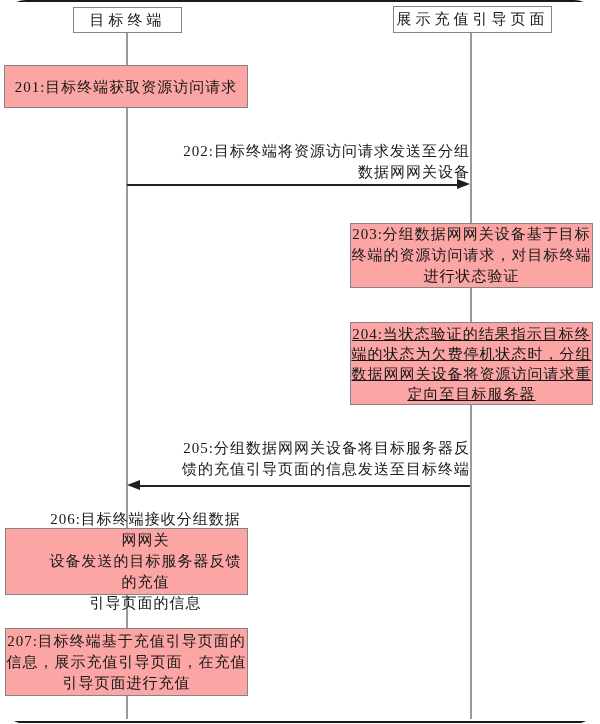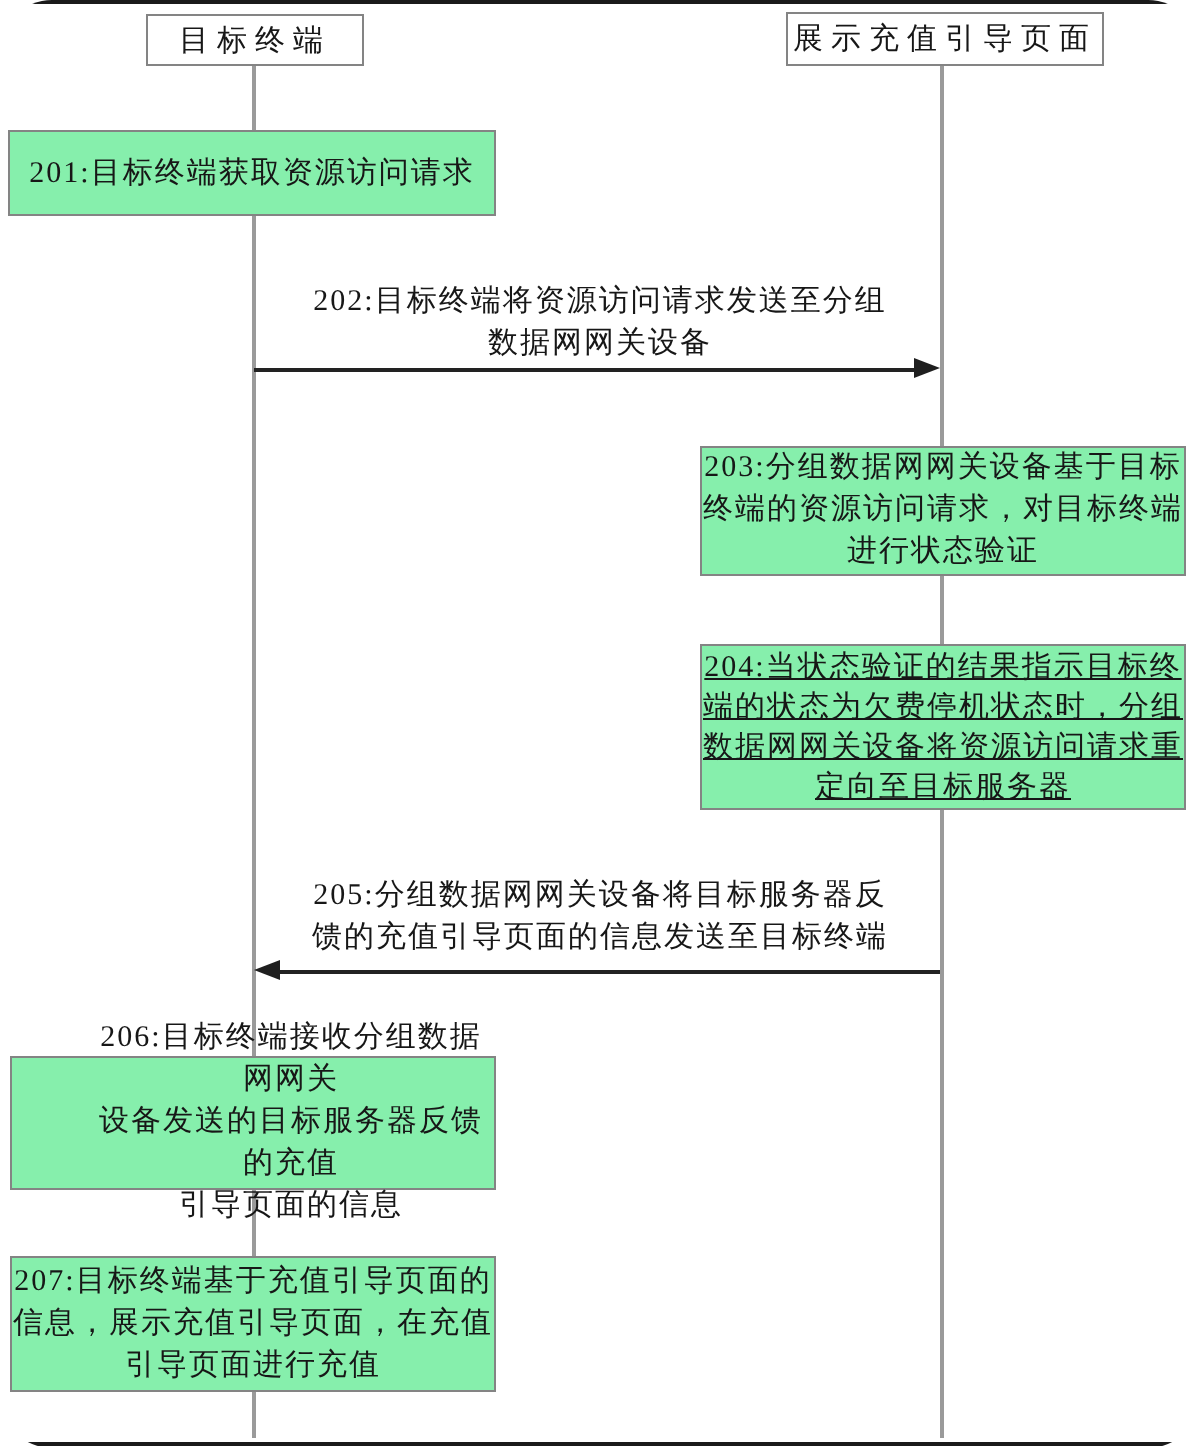--- a/index.html
+++ b/index.html
@@ -28,31 +28,31 @@
     box-sizing: border-box;
   }
   .lifeline {
     position: absolute;
     width: 2px;
     background: #9a9a9a;
   }
   .step-box {
     position: absolute;
     border: 1.5px solid #848484;
-    background: #86efac;
+    background: #fca5a5;
     box-sizing: border-box;
     display: flex; align-items: center; justify-content: center;
     text-align: center;
     font-size: 15px;
     letter-spacing: 1px;
     white-space: pre-line;
   }
   .msg-label {
     position: absolute;
-    text-align: center;
+    text-align: right;
     font-size: 15px;
     letter-spacing: 1px;
     line-height: 21px;
     white-space: pre-line;
   }
   .msg-line {
     position: absolute;
     height: 2px;
     background: #222222;
   }

